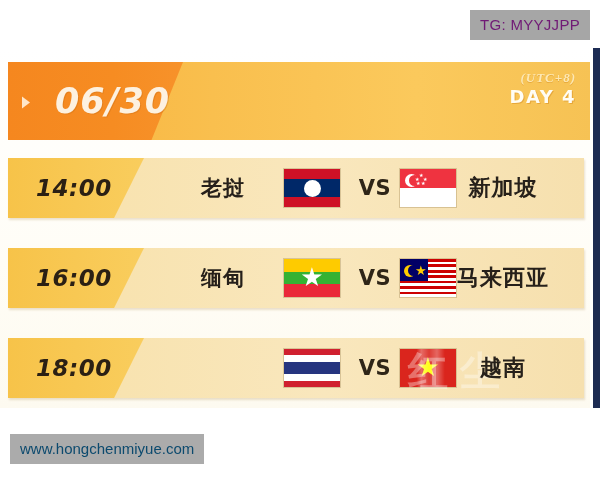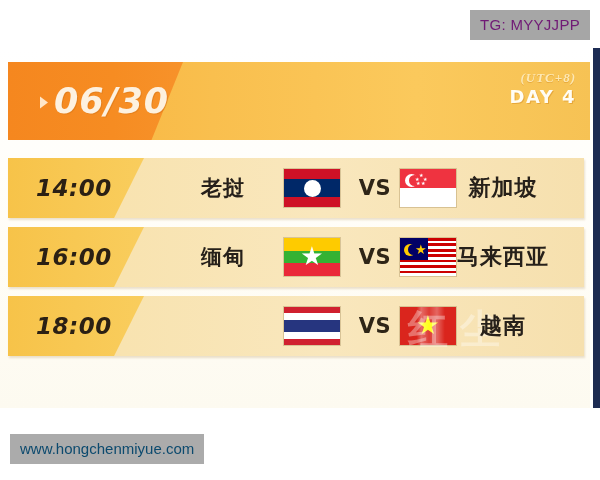--- a/index.html
+++ b/index.html
@@ -87,26 +87,26 @@
     position: absolute;
     left: 0;
     top: 0;
     width: 175px;
     height: 78px;
     background: linear-gradient(90deg,#f5871f 0%,#f68c22 60%,#f7922a 100%);
     clip-path: polygon(0 0, 100% 0, 82% 100%, 0 100%);
   }
   .header-date {
     position: absolute;
-    left: 32px;
+    left: 14px;
     top: 50%;
     transform: translateY(-50%);
     display: flex;
     align-items: center;
-    gap: 6px;
+    gap: 25px;
   }
   .tri-icon {
     width: 0; height: 0;
     border-left: 8px solid #ffe6c8;
     border-top: 6px solid transparent;
     border-bottom: 6px solid transparent;
     margin-top: 2px;
   }
   .date-txt {
     font-family: "DejaVu Sans", sans-serif;
@@ -147,21 +147,21 @@
   
   .rows {
     position: absolute;
     left: 8px;
     top: 110px;        
     width: 576px;
   }
   .row {
     position: relative;
     height: 60px;
-    margin-bottom: 9px;
+    margin-bottom: 30px;
     background: linear-gradient(90deg,#f7e0a8 0%,#f8e3b0 20%,#f9e7bd 55%,#f6e0ae 100%);
     box-shadow: 1px 2px 2px rgba(170,140,80,0.25);
     overflow: hidden;
   }
   .row .time-block {
     position: absolute;
     left: 0; top: 0;
     width: 136px;
     height: 60px;
     background: linear-gradient(90deg,#f8c košile 0%,#f8c54f 100%);

